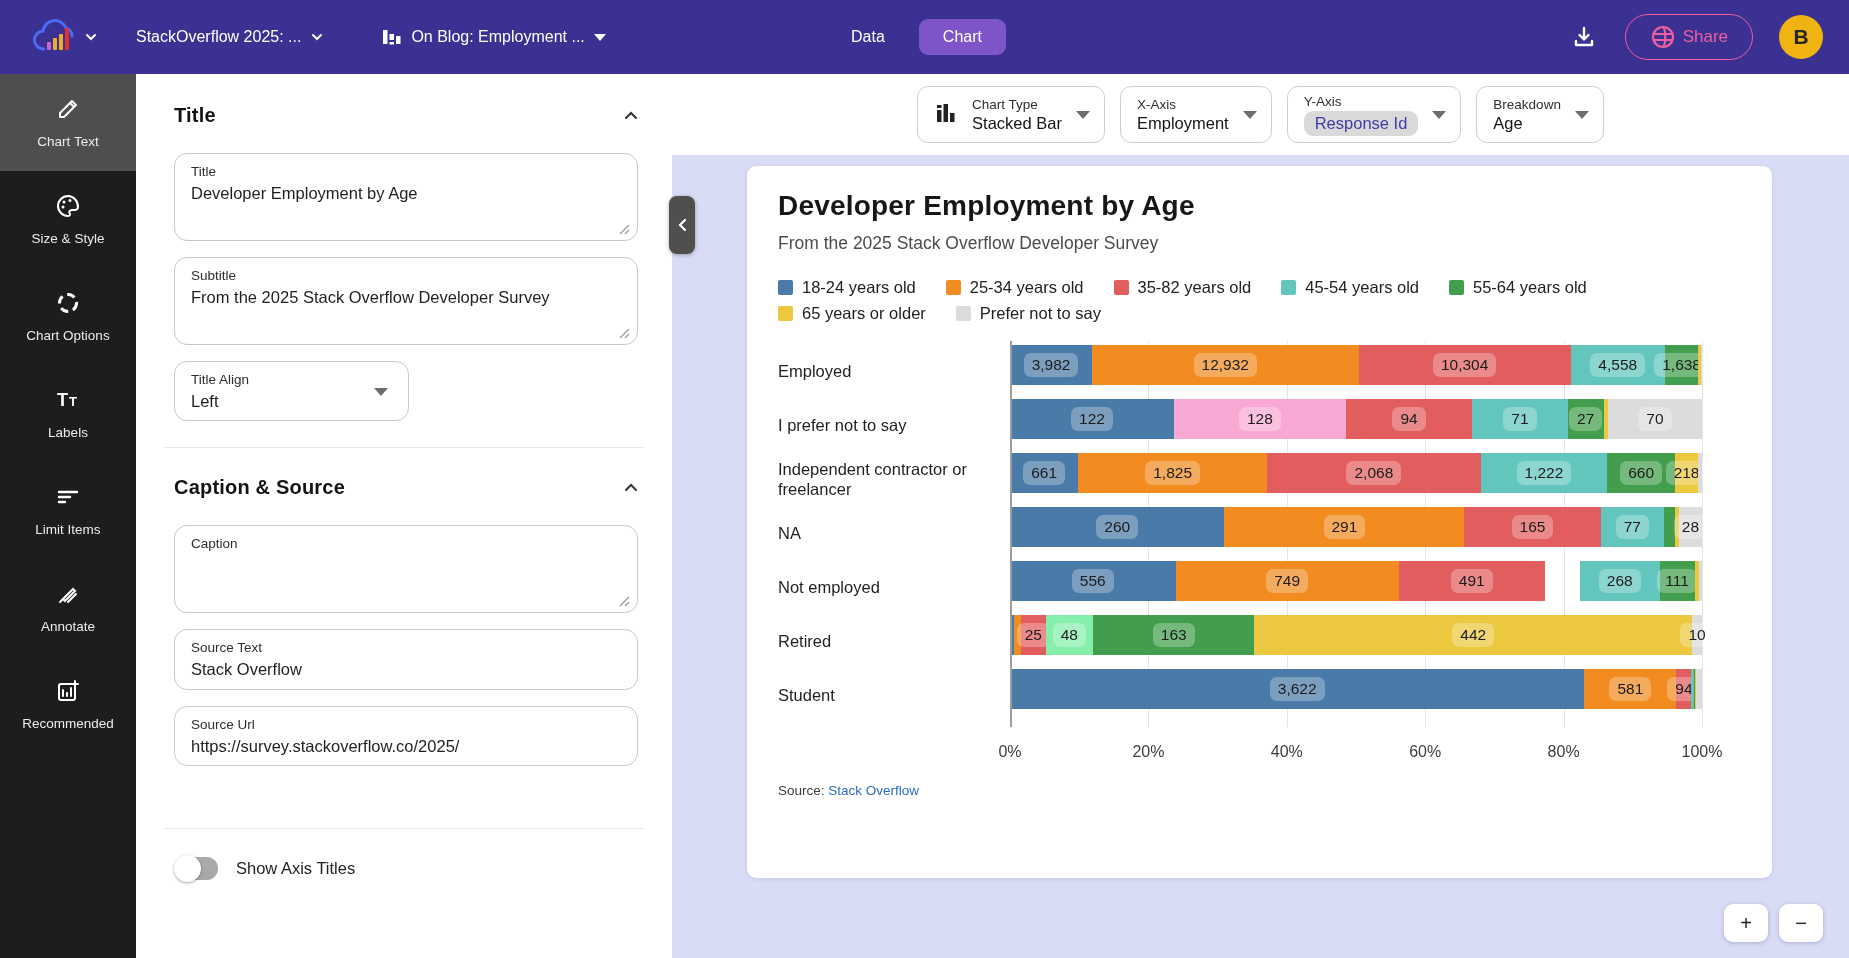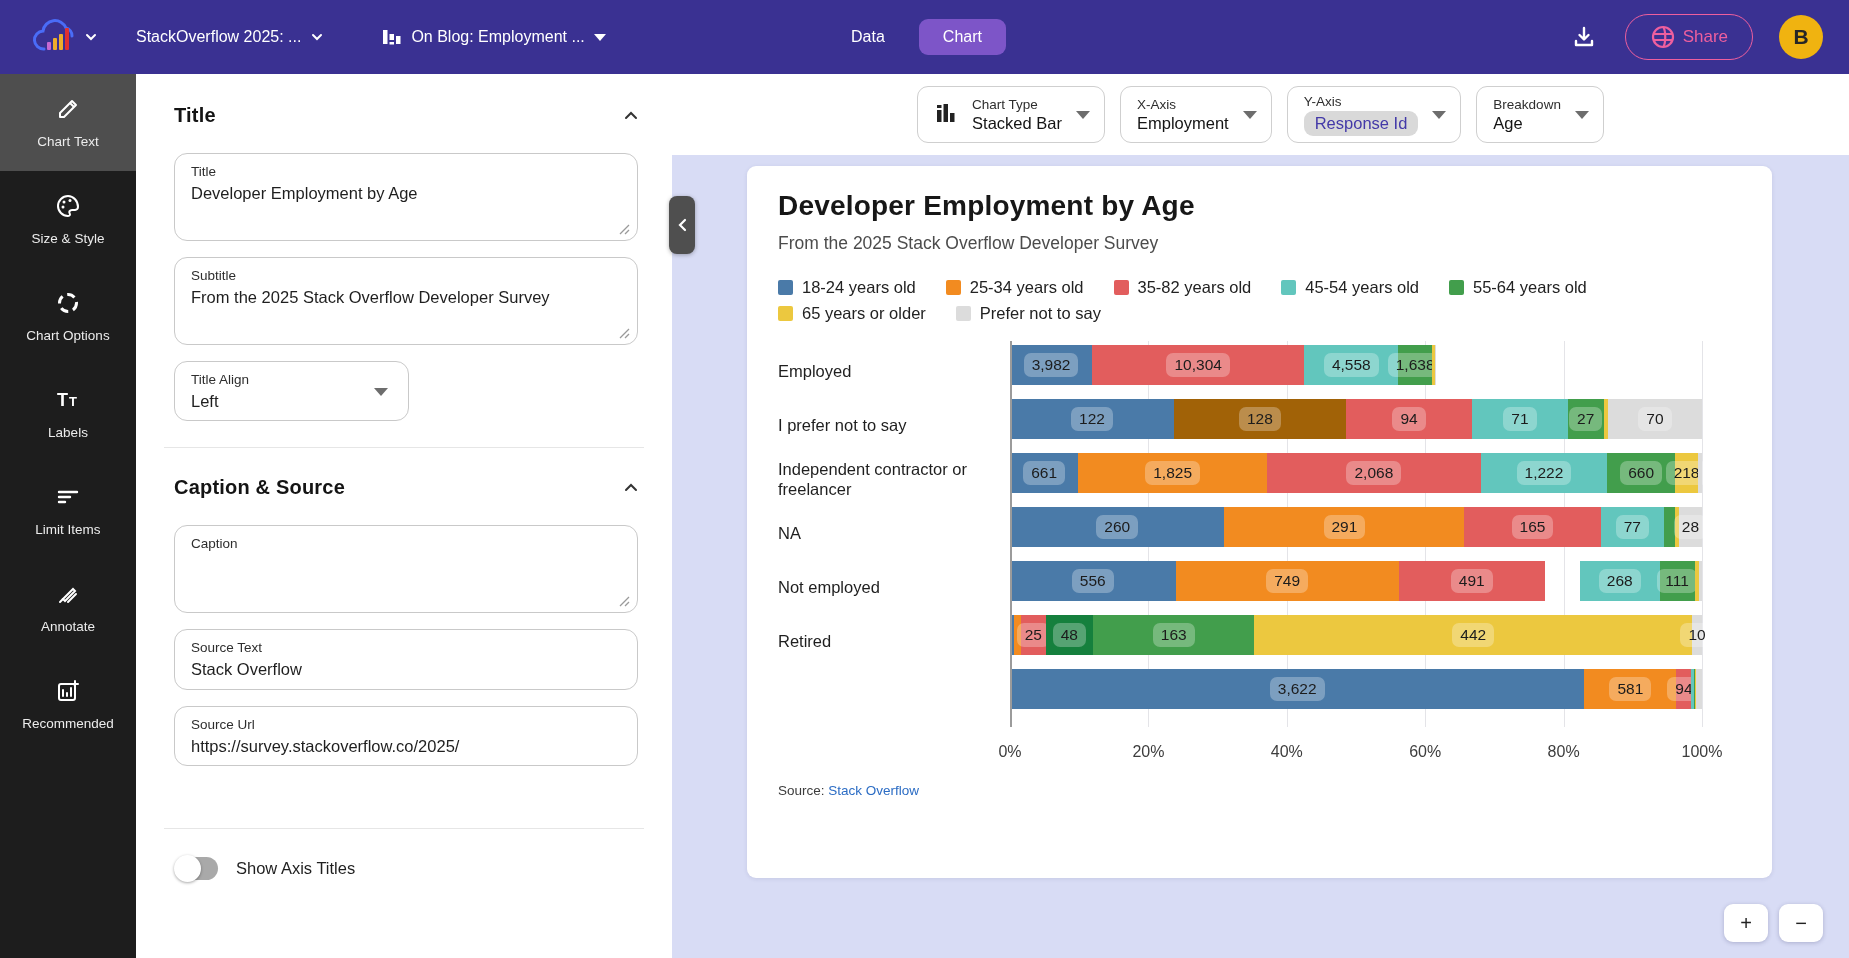--- a/index.html
+++ b/index.html
@@ -359,47 +359,51 @@
           </div>
 
         <div class="chart-body">
           <div class="cat-col" id="catcol">
               <div class="cat-cell">Employed</div>
               <div class="cat-cell">I prefer not to say</div>
               <div class="cat-cell">Independent contractor or freelancer</div>
               <div class="cat-cell">NA</div>
               <div class="cat-cell">Not employed</div>
               <div class="cat-cell">Retired</div>
+              <div class="cat-cell">Student</div>
             </div>
           <div class="plot-wrap">
             <div class="plot" id="plot">
                 <div class="bar-row">
                   <div class="bar">
                     <div class="seg" style="width: 11.8568%; background: rgb(74, 122, 168);">
                       <span class="seg-label">3,982</span>
                     </div>
+                    <div class="seg" style="width: 38.5064%; background: rgb(242, 139, 32);">
+                      <span class="seg-label">12,932</span>
+                    </div>
                     <div class="seg" style="width: 30.6813%; background: rgb(226, 93, 93);">
                       <span class="seg-label">10,304</span>
                     </div>
                     <div class="seg" style="width: 13.5719%; background: rgb(98, 198, 189);">
                       <span class="seg-label">4,558</span>
                     </div>
                     <div class="seg" style="width: 4.87732%; background: rgb(66, 158, 76);">
                       <span class="seg-label">1,638</span>
                     </div>
                     <div class="seg" style="width: 0.387089%; background: rgb(236, 200, 63);"></div>
                     <div class="seg" style="width: 0.119104%; background: rgb(220, 220, 220);"></div>
                   </div>
                 </div>
                 <div class="bar-row">
                   <div class="bar">
                     <div class="seg" style="width: 23.6893%; background: rgb(74, 122, 168);">
                       <span class="seg-label">122</span>
                     </div>
-                    <div class="seg" style="width: 24.8544%; background: #a16207;">
+                    <div class="seg" style="width: 24.8544%; background: #f9a8d4;">
                       <span class="seg-label">128</span>
                     </div>
                     <div class="seg" style="width: 18.2524%; background: rgb(226, 93, 93);">
                       <span class="seg-label">94</span>
                     </div>
                     <div class="seg" style="width: 13.7864%; background: rgb(98, 198, 189);">
                       <span class="seg-label">71</span>
                     </div>
                     <div class="seg" style="width: 5.24272%; background: rgb(66, 158, 76);">
                       <span class="seg-label">27</span>
@@ -475,21 +479,21 @@
                     <div class="seg" style="width: 0.454545%; background: rgb(220, 220, 220);"></div>
                   </div>
                 </div>
                 <div class="bar-row">
                   <div class="bar">
                     <div class="seg" style="width: 0.572246%; background: rgb(74, 122, 168);"></div>
                     <div class="seg" style="width: 1.00143%; background: rgb(242, 139, 32);"></div>
                     <div class="seg" style="width: 3.57654%; background: rgb(226, 93, 93);">
                       <span class="seg-label">25</span>
                     </div>
-                    <div class="seg" style="width: 6.86695%; background: #15803d;">
+                    <div class="seg" style="width: 6.86695%; background: #86efac;">
                       <span class="seg-label">48</span>
                     </div>
                     <div class="seg" style="width: 23.319%; background: rgb(66, 158, 76);">
                       <span class="seg-label">163</span>
                     </div>
                     <div class="seg" style="width: 63.2332%; background: rgb(236, 200, 63);">
                       <span class="seg-label">442</span>
                     </div>
                     <div class="seg" style="width: 1.43062%; background: rgb(220, 220, 220);">
                       <span class="seg-label">10</span>

